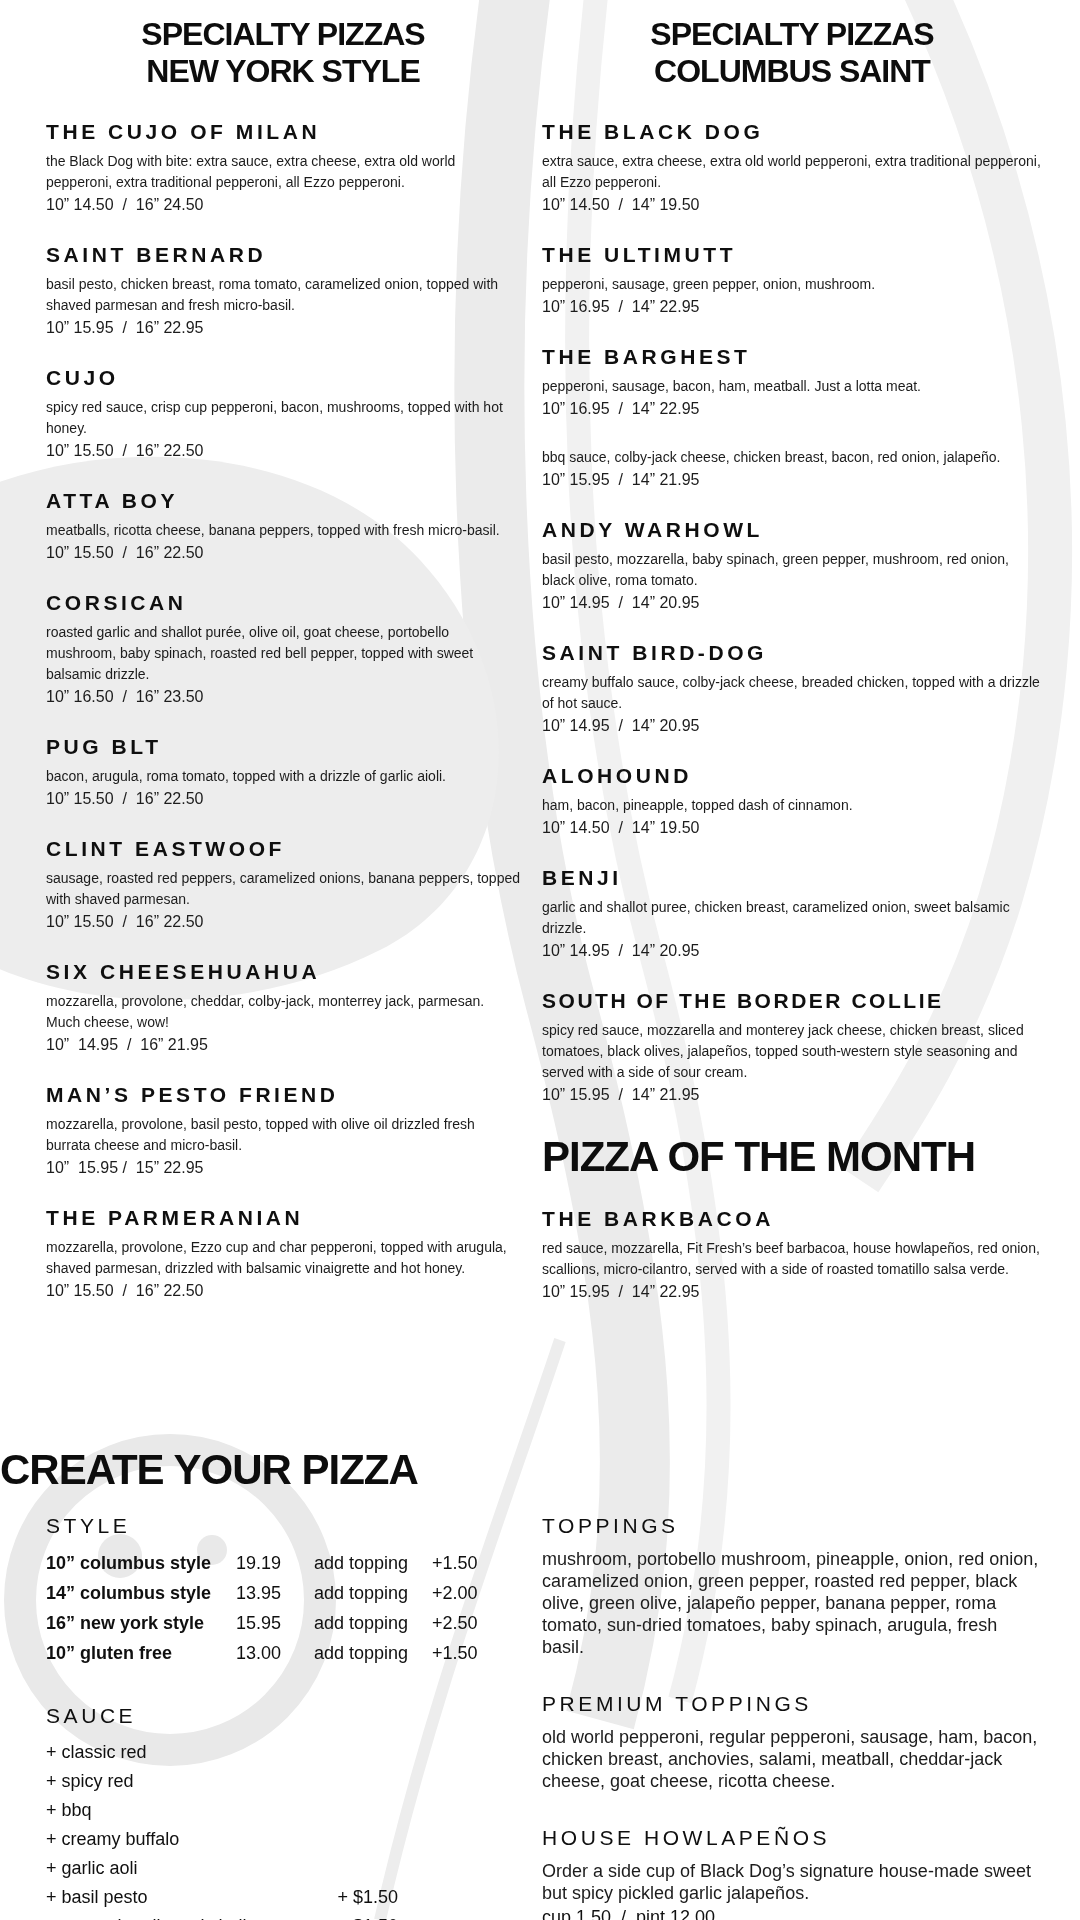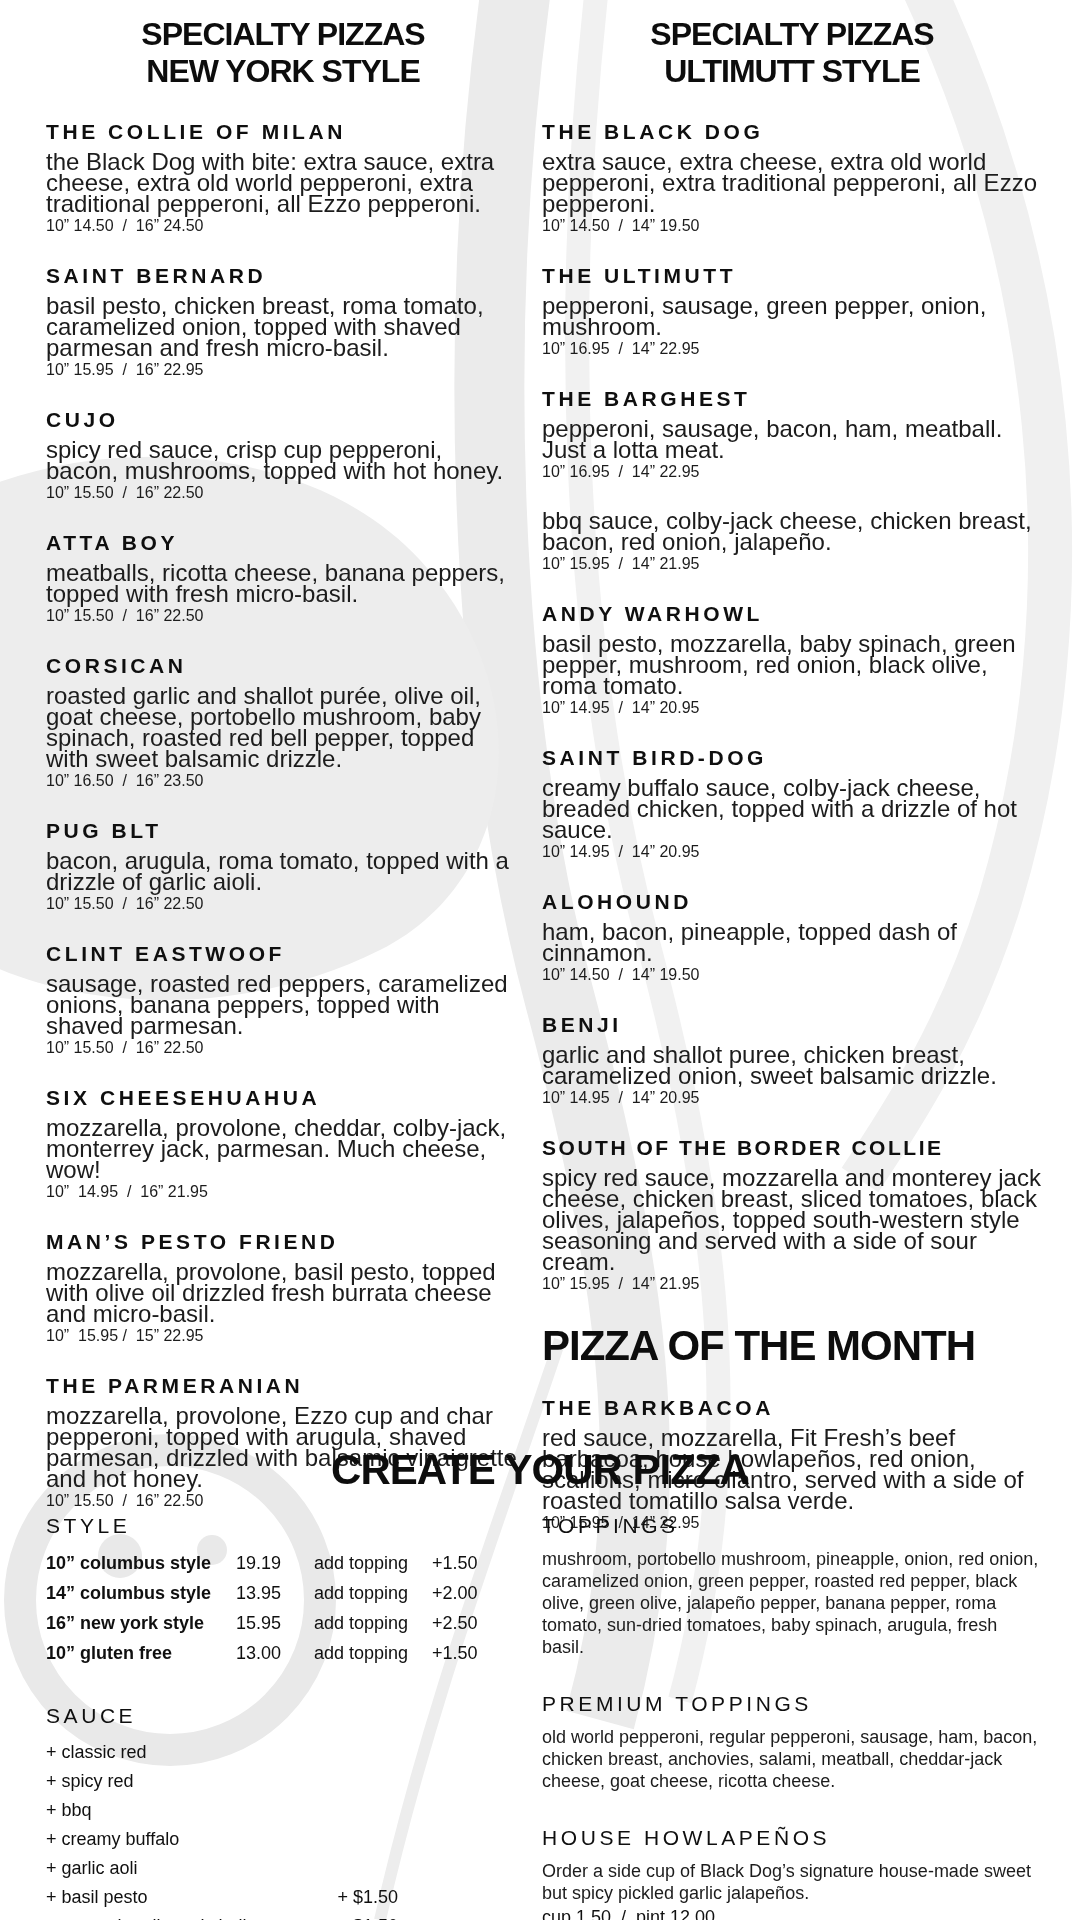--- a/index.html
+++ b/index.html
@@ -20,35 +20,35 @@
     text-align:center; line-height:1.16; margin:0 0 30px 0; color:#0d0d0d;
   }
 
   .menu-item { margin-bottom:27px; }
   .item-name {
     font-size:21px; font-weight:bold; letter-spacing:0.17em;
     margin:0 0 7px 0; color:#0f0f0f;
   }
   .item-name.tight { letter-spacing:0.12em; }
   .item-desc {
-    font-size:24px; line-height:21px; margin:0; color:#1c1c1c;
+    font-size:14px; line-height:21px; margin:0; color:#1c1c1c;
   }
   .item-price {
     font-size:16px; line-height:22px; margin:1px 0 0 0; white-space:pre-wrap; color:#1c1c1c;
   }
 
   .potm-title {
     font-size:42px; font-weight:bold; letter-spacing:-1px;
     text-align:left; margin:20px 0 26px 0; color:#0d0d0d;
   }
 
   .create-section { position:absolute; top:1446px; left:0; width:1080px; }
   .create-title {
     font-size:42px; font-weight:bold; letter-spacing:-1px;
-    text-align:center; margin:0; color:#0d0d0d;
+    margin:0; color:#0d0d0d;
   }
   .create-grid {
     display:grid; grid-template-columns:470px 500px; column-gap:26px;
     padding:0 0 0 46px; margin-top:20px;
   }
   .sub-heading {
     font-size:21px; font-weight:normal; letter-spacing:0.17em;
     margin:0 0 10px 0; color:#0f0f0f;
   }
   .style-row {
@@ -80,21 +80,21 @@
   </svg>
 
   <div class="content">
 
     <div class="col col-left">
       <h1 class="col-title"><span>SPECIALTY PIZZAS</span><br>
         <span>NEW YORK STYLE</span>
       </h1>
       <div>
   <div class="menu-item">
-    <h3 class="item-name">THE COLLIE OF MILAN</h3>
+    <h3 class="item-name">THE CUJO OF MILAN</h3>
     <p class="item-desc">the Black Dog with bite:  extra sauce, extra cheese, extra old world pepperoni, extra traditional pepperoni, all Ezzo pepperoni.</p>
     <p class="item-price">10” 14.50  /  16” 24.50</p>
   </div>
 
   <div class="menu-item">
     <h3 class="item-name">SAINT BERNARD</h3>
     <p class="item-desc">basil pesto, chicken breast, roma tomato, caramelized onion, topped with shaved parmesan and fresh micro-basil.</p>
     <p class="item-price">10” 15.95  /  16” 22.95</p>
   </div>
 
@@ -143,21 +143,21 @@
   <div class="menu-item">
     <h3 class="item-name">THE PARMERANIAN</h3>
     <p class="item-desc">mozzarella, provolone, Ezzo cup and char pepperoni, topped with arugula, shaved parmesan, drizzled with balsamic vinaigrette and hot honey.</p>
     <p class="item-price">10” 15.50  /  16” 22.50</p>
   </div>
 </div>
     </div>
 
     <div class="col col-right">
       <h1 class="col-title"><span>SPECIALTY PIZZAS</span><br>
-        <span>ULTIMUTT STYLE</span>
+        <span>COLUMBUS SAINT</span>
       </h1>
       <div>
   <div class="menu-item">
     <h3 class="item-name">THE BLACK DOG</h3>
     <p class="item-desc">extra sauce, extra cheese, extra old world pepperoni, extra traditional pepperoni, all Ezzo pepperoni.</p>
     <p class="item-price">10” 14.50  /  14” 19.50</p>
   </div>
 
   <div class="menu-item">
     <h3 class="item-name">THE ULTIMUTT</h3>

